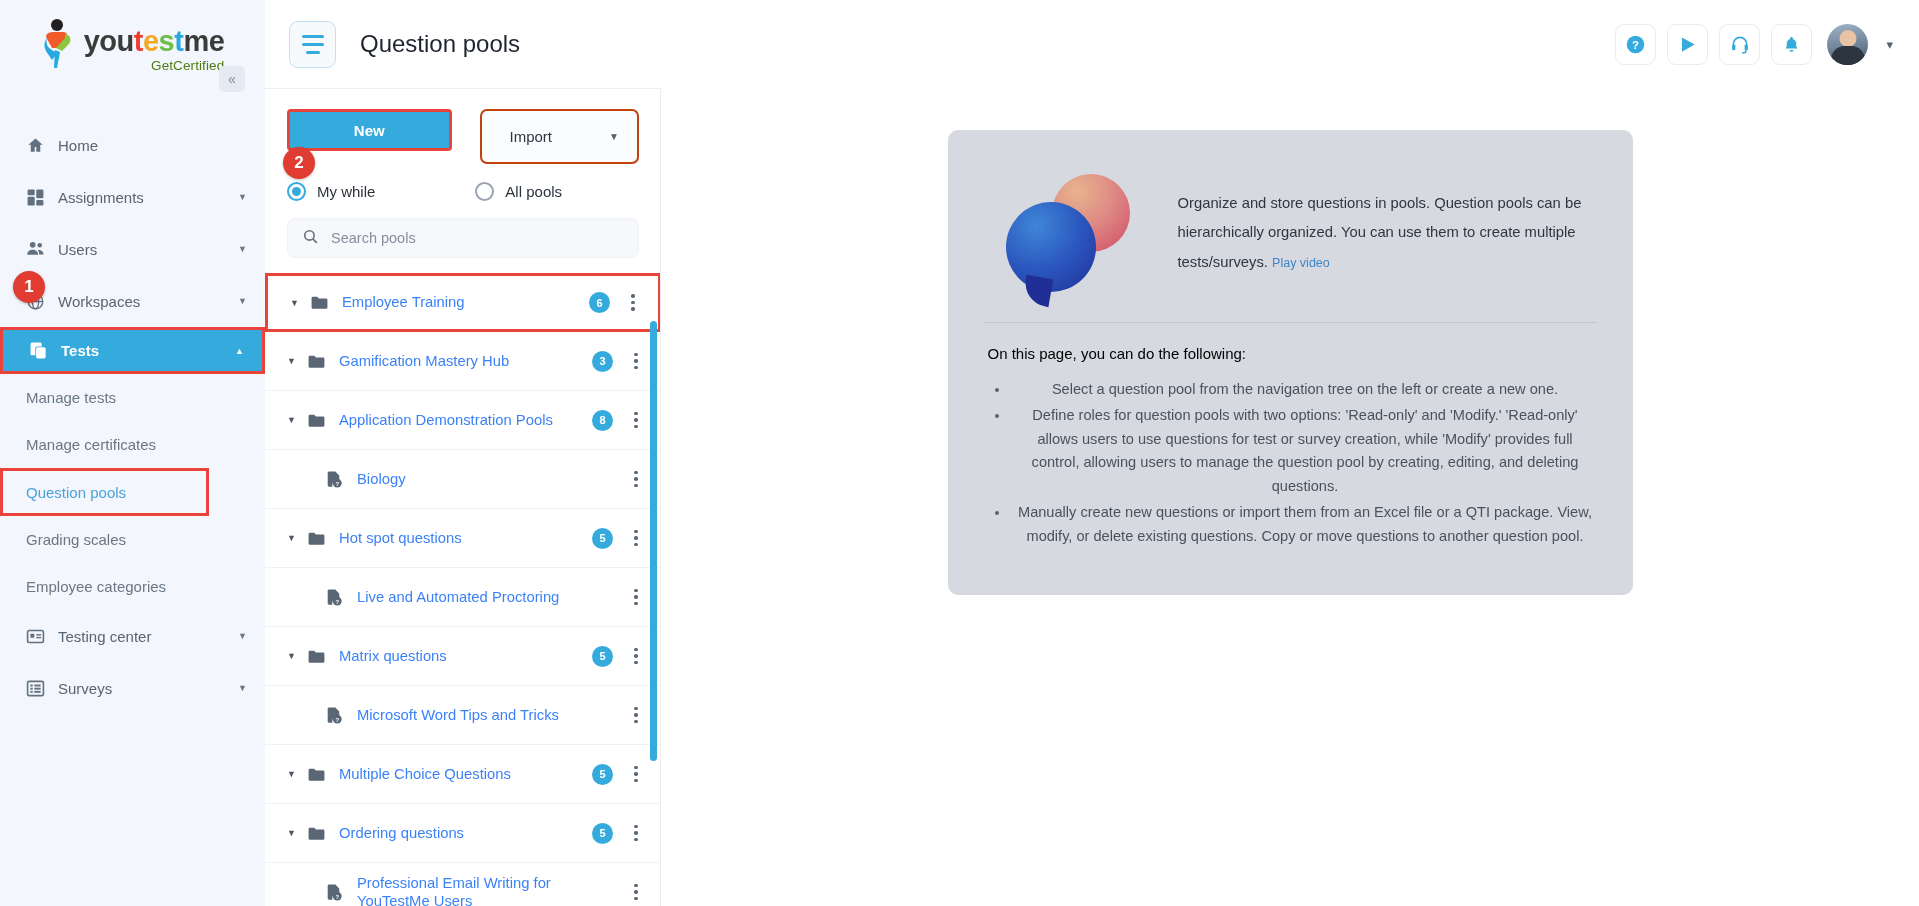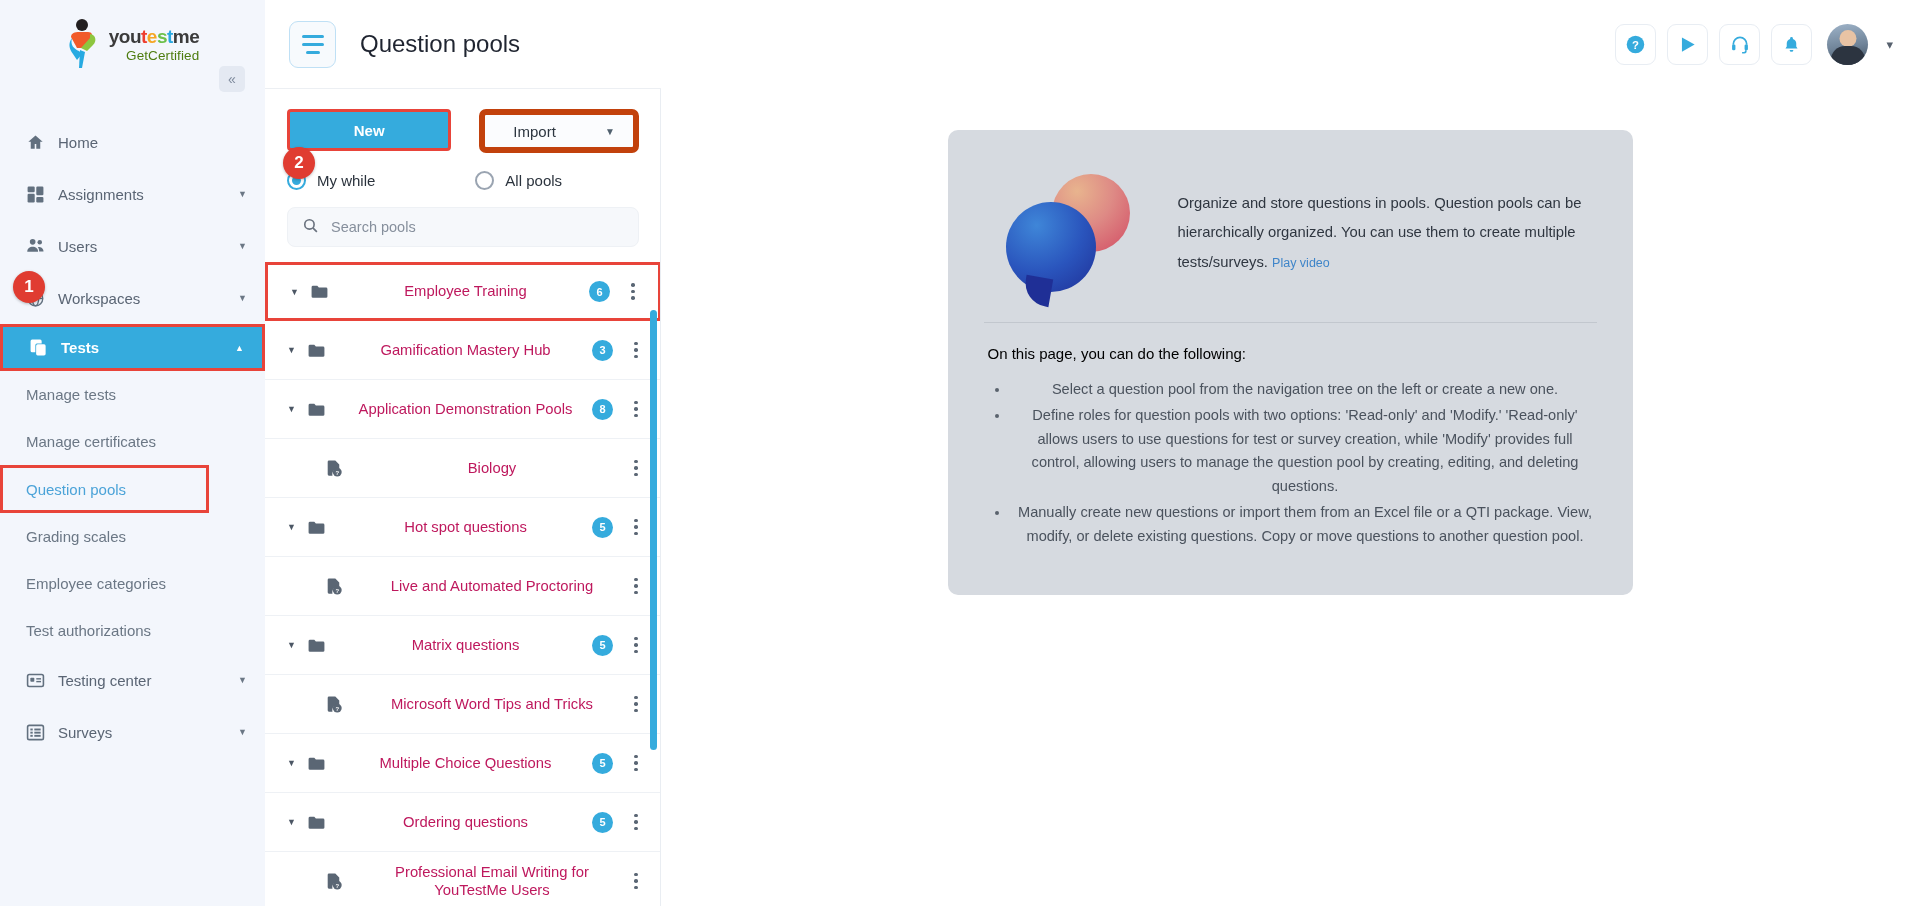--- a/index.html
+++ b/index.html
@@ -13,21 +13,21 @@
 
   
   .sidebar {
     width: 265px; height: 906px; background: #f3f6fc;
     flex: 0 0 265px; position: relative; overflow: hidden;
   }
   .logo-wrap { padding: 18px 0 6px 0; display: flex; justify-content: center; align-items: flex-start; }
   .logo { display: flex; align-items: flex-start; gap: 7px; }
   .logo-mark { position: relative; width: 36px; height: 52px; flex: 0 0 36px; }
   .logo-text { display: flex; flex-direction: column; align-items: flex-end; padding-top: 9px;}
-  .logo-word { font-size: 19px; font-weight: bold; letter-spacing: -0.5px; line-height: 1; }
+  .logo-word { font-size: 29px; font-weight: bold; letter-spacing: -0.5px; line-height: 1; }
   .logo-word .c-dark { color: #3b3b3b; }
   .logo-word .c-red { color: #ee3e2e; }
   .logo-word .c-orange { color: #f5a623; }
   .logo-word .c-green { color: #6cc04a; }
   .logo-word .c-blue { color: #29a8e0; }
   .logo-sub { font-size: 13.5px; color: #4d7c0f; margin-top: 2px; letter-spacing: 0.1px;}
 
   .collapse-btn {
     position: absolute; right: 20px; top: 66px;
     width: 26px; height: 26px; border-radius: 5px;
@@ -108,22 +108,22 @@
     width: 396px; flex: 0 0 396px; background: #fff; border-top: 1px solid #eceff3;
     display: flex; flex-direction: column; min-height: 0; position: relative;
   }
   .pool-actions { display: flex; gap: 28px; padding: 20px 22px 0 22px; }
   .btn-new {
     width: 171px; height: 42px; background: #35abdd; color: #fff; font-size: 15px;
     font-weight: bold; border: 3px solid #e8443a; border-radius: 4px;
     display: flex; align-items: center; justify-content: center; cursor: pointer;
   }
   .btn-import {
-    width: 164px; height: 44px; background: #fbfcfe; color: #2d3640; font-size: 15px;
-    border: 6px solid #c2410c; border-radius: 7px; display: flex; align-items: center;
+    width: 164px; height: 55px; background: #fbfcfe; color: #2d3640; font-size: 15px;
+    border: 2px solid #c2410c; border-radius: 7px; display: flex; align-items: center;
     justify-content: space-between; padding: 0 18px 0 28px; cursor: pointer;
   }
   .btn-import .caret { font-size: 10px; color: #50606e; }
 
   .radios { display: flex; padding: 18px 22px 0 22px; gap: 100px; }
   .radio { display: flex; align-items: center; gap: 11px; cursor: pointer; font-size: 15px; color: #2b333d; }
   .radio .dot { width: 19px; height: 19px; border-radius: 50%; border: 2px solid #9aa4b1; flex:0 0 19px;}
   .radio.on .dot { border-color: #35abdd; position: relative; }
   .radio.on .dot::after {
     content: ""; position: absolute; inset: 3px; border-radius: 50%; background: #35abdd;
@@ -140,21 +140,21 @@
   .search-box input::placeholder { color: #868f9c; }
 
   .tree { margin-top: 15px; flex: 1; overflow: hidden; position: relative; }
   .tree-item {
     height: 59px; display: flex; align-items: center; padding: 0 16px 0 22px;
     border-bottom: 1px solid #eef1f5; cursor: pointer; position: relative; background: #fff;
   }
   .tree-item.first-hl { border: 3px solid #e8443a; height: 59px; }
   .tree-item .tcaret { width: 20px; flex: 0 0 20px; font-size: 9px; color: #4c5765; }
   .tree-item .ticon { width: 28px; flex: 0 0 28px; display: flex; align-items: center; color: #5a6674; }
-  .tree-item .tlabel { flex: 1; font-size: 14.8px; color: #be185d; padding-left: 4px; line-height: 1.25; text-align: center; }
+  .tree-item .tlabel { flex: 1; font-size: 14.8px; color: #3b82f6; padding-left: 4px; line-height: 1.25; }
   .tree-item.child { padding-left: 22px; }
   .tree-item.child .tcaret { visibility: hidden; }
   .tree-item.child .ticon { margin-left: 18px; }
   .badge {
     width: 21px; height: 21px; border-radius: 50%; background: #35abdd; color: #fff;
     font-size: 11px; font-weight: bold; display: flex; align-items: center;
     justify-content: center; margin-right: 14px; flex: 0 0 21px;
   }
   .kebab {
     width: 18px; flex: 0 0 18px; display: flex; flex-direction: column; align-items: center;
@@ -295,23 +295,20 @@
       </div>
       <div class="nav-sub highlight">
         <span>Question pools</span>
       </div>
       <div class="nav-sub">
         <span>Grading scales</span>
       </div>
       <div class="nav-sub">
         <span>Employee categories</span>
       </div>
-      <div class="nav-sub">
-        <span>Test authorizations</span>
-      </div>
 
       <div class="nav-item">
         <span class="ico">
           <svg width="19" height="19" viewBox="0 0 24 24" fill="currentColor">
               <rect x="2" y="4.5" width="20" height="15" rx="2.2" fill="none" stroke="currentColor" stroke-width="2"></rect>
               <rect x="5.5" y="8.5" width="5" height="5" rx="1"></rect>
               <rect x="13" y="9" width="6" height="1.8"></rect>
               <rect x="13" y="12.5" width="6" height="1.8"></rect>
             </svg>
         </span>

